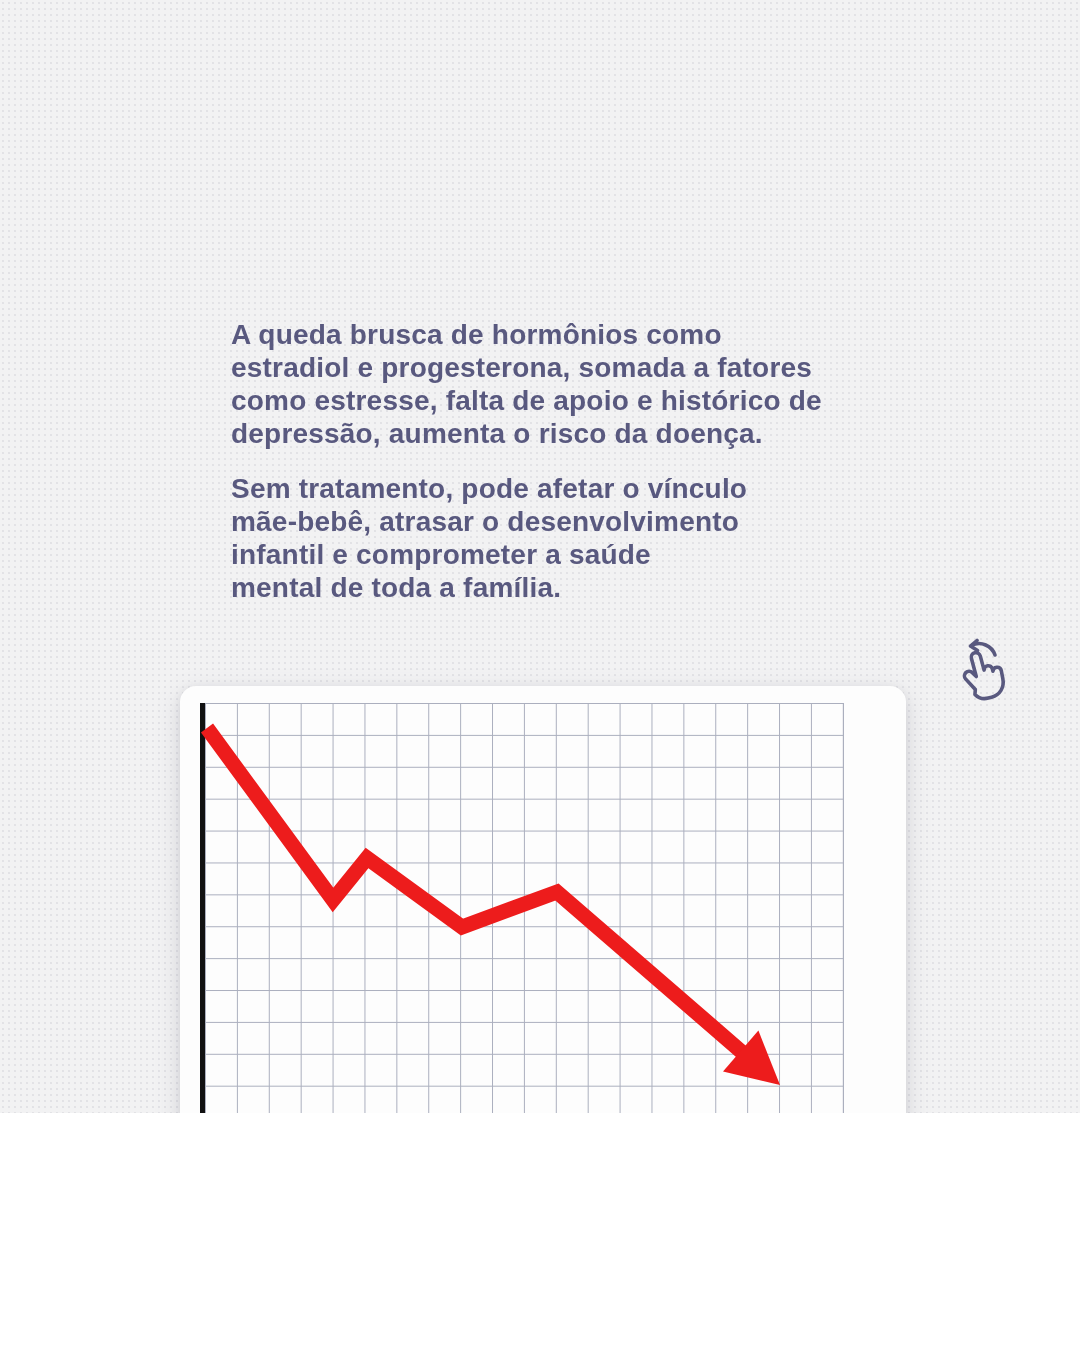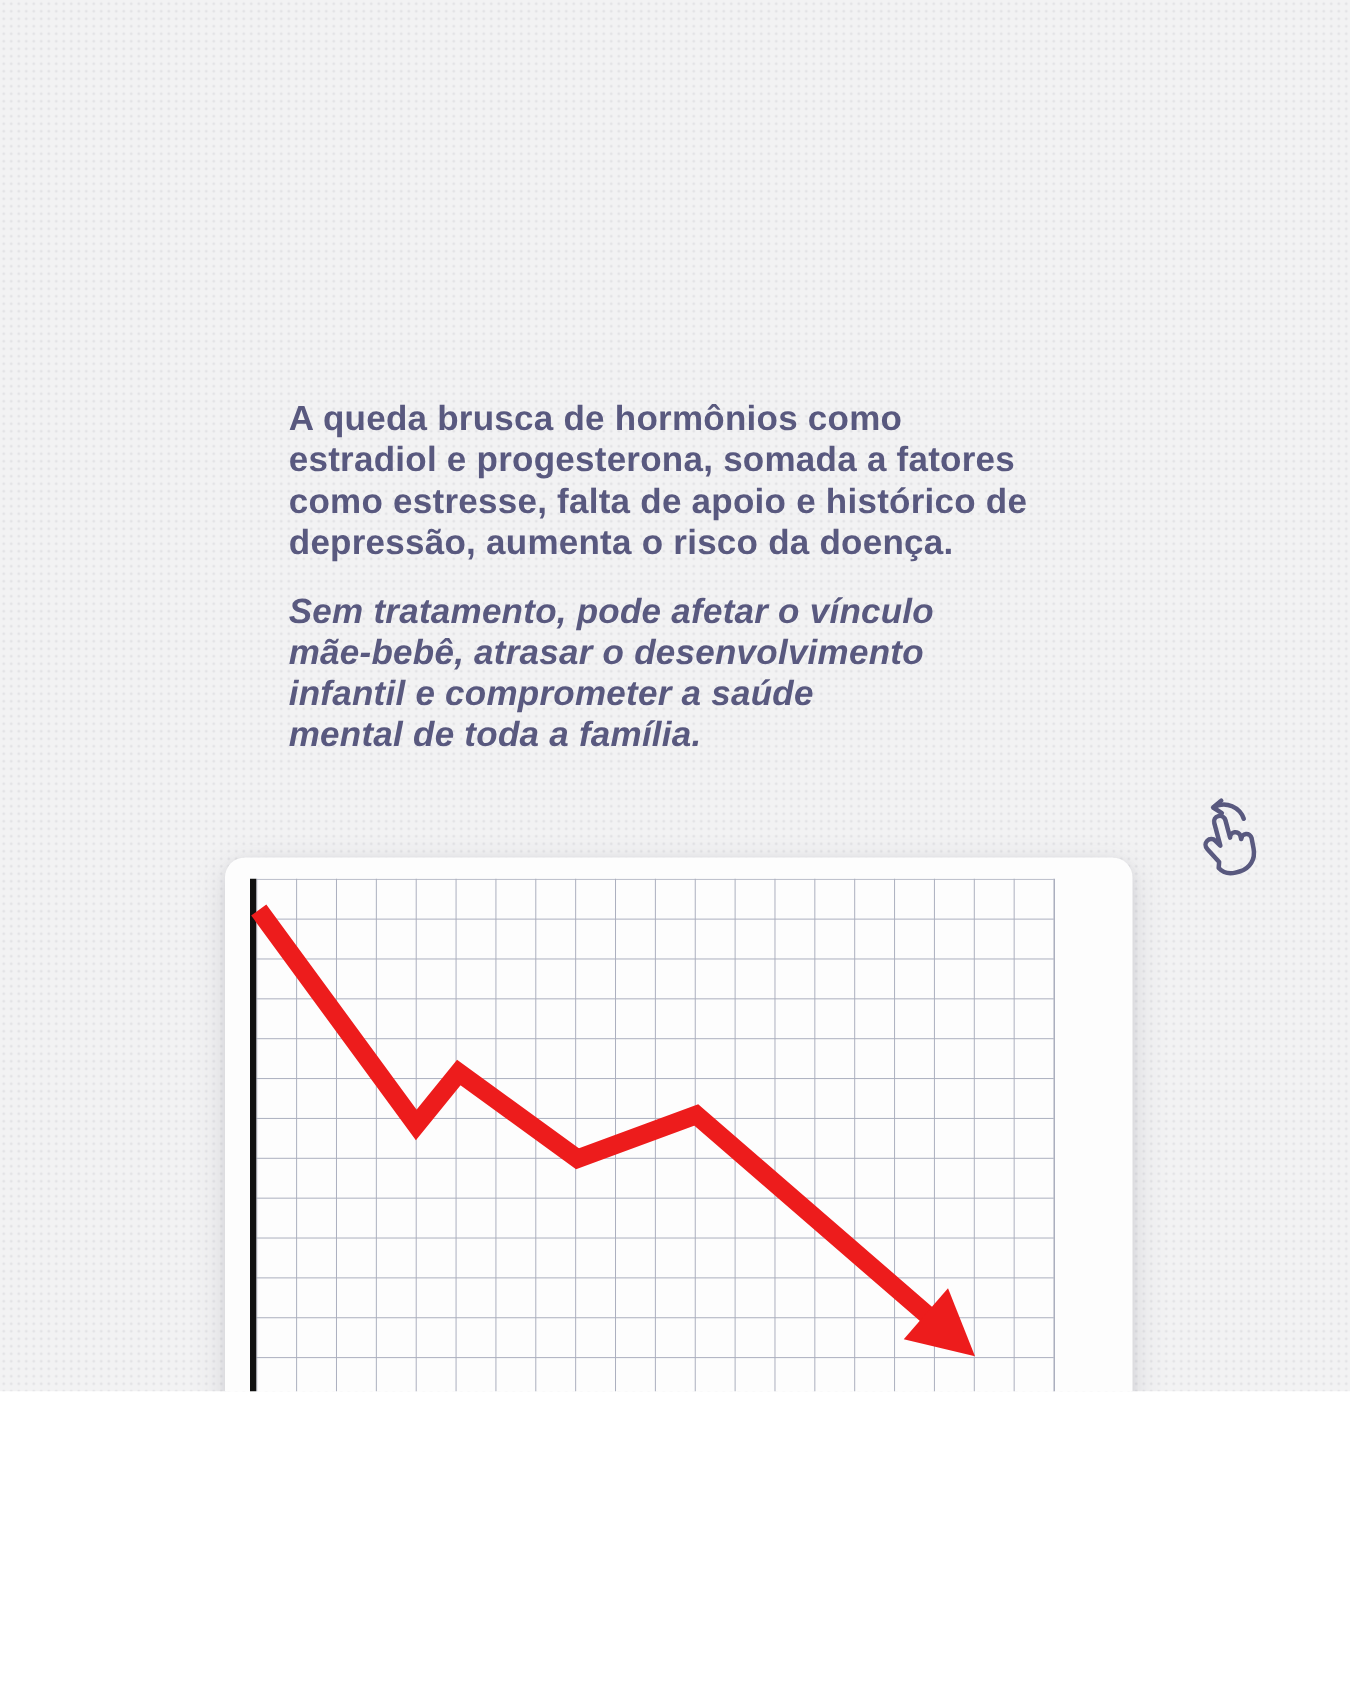--- a/index.html
+++ b/index.html
@@ -44,21 +44,21 @@
 </head>
 <body>
 
 <div class="canvas" style="background-color: rgb(242, 242, 243);">
 
   <p class="para first" style="color: rgb(89, 89, 127);">A queda brusca de hormônios como
 estradiol e progesterona, somada a fatores
 como estresse, falta de apoio e histórico de
 depressão, aumenta o risco da doença.</p>
 
-  <p class="para second" style="color: rgb(89, 89, 127); font-style: italic;">Sem tratamento, pode afetar o vínculo
+  <p class="para second" style="color: rgb(89, 89, 127);">Sem tratamento, pode afetar o vínculo
 mãe-bebê, atrasar o desenvolvimento
 infantil e comprometer a saúde
 mental de toda a família.</p>
 
   <div class="swipe">
     <svg viewBox="0 0 64 72" fill="none" stroke="#59597f" stroke-width="3.6" stroke-linecap="round" stroke-linejoin="round">
       <path d="M47 17 C44 8 33 2.5 23.5 7.5" stroke="#59597f"></path>
       <path d="M29 2.5 L22.5 8 L29.5 12.5" stroke="#59597f"></path>
       <g transform="rotate(-15 32 42)">
         <path d="M25 50 l-6.5 -12.5 a4.6 4.6 0 0 1 8 -4.6 l2.8 4.8 V19 a4.6 4.6 0 0 1 9.2 0 v14.5 a4.2 4.2 0 0 1 8.3 0.8 v2.6 a4.2 4.2 0 0 1 8.2 1.4 l-0.6 8.3 c-0.6 8.8 -7 15 -15.6 15 h-3.4 c-5.2 0 -9.6 -2.6 -12 -7 z" stroke="#59597f"></path>

